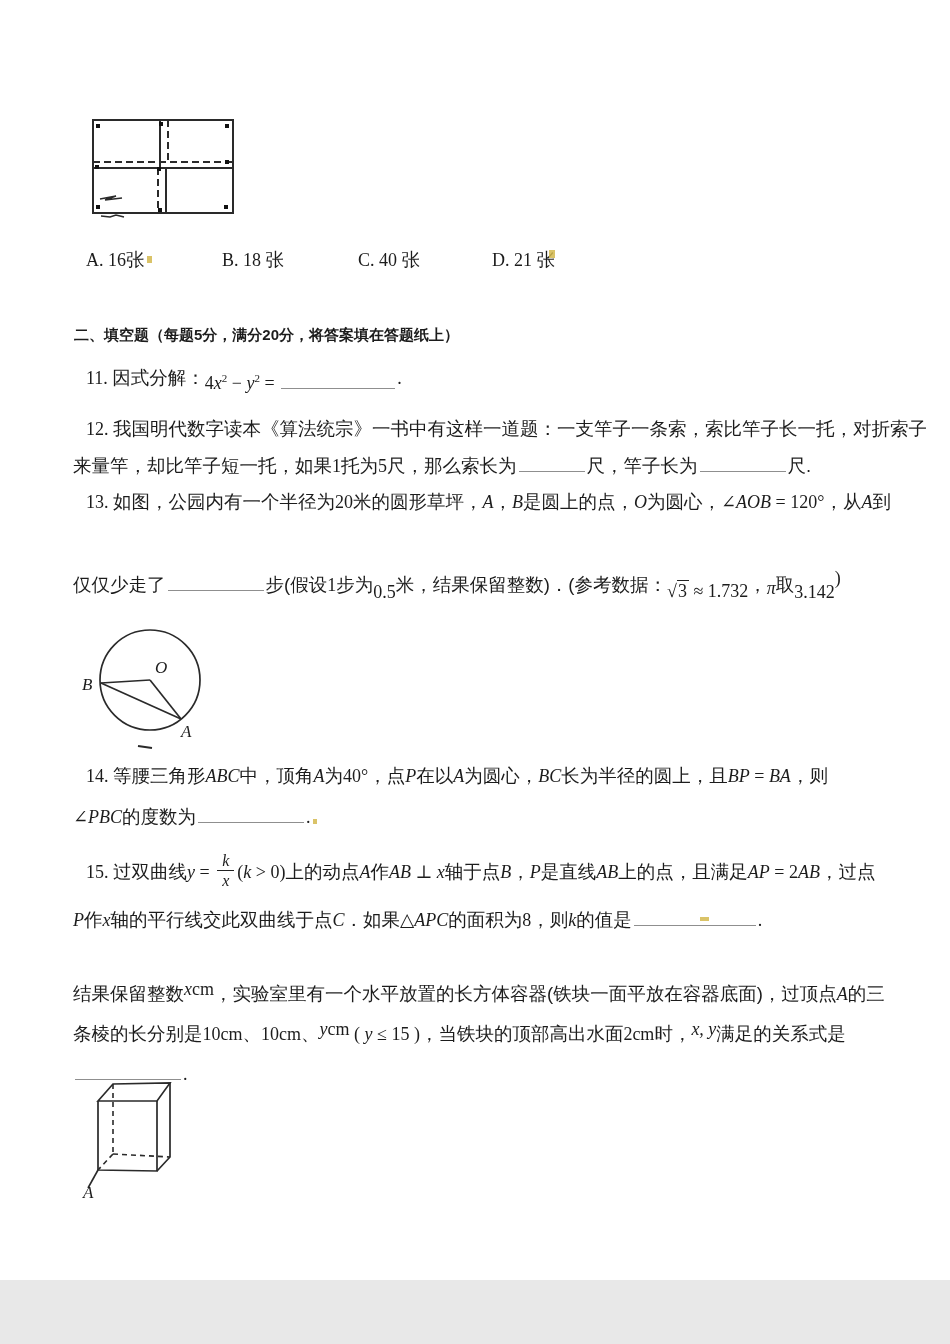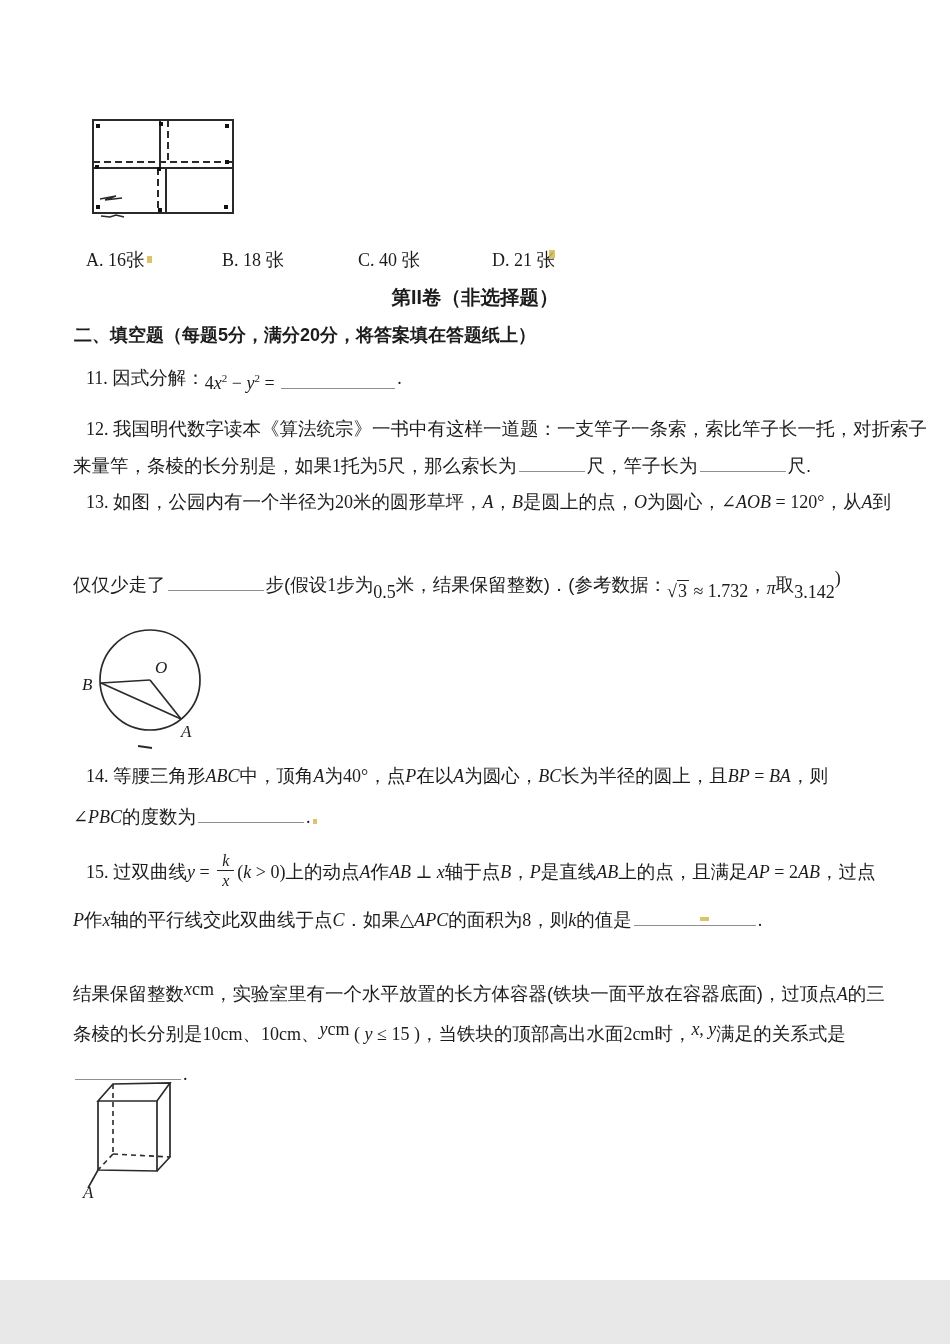--- a/index.html
+++ b/index.html
@@ -82,28 +82,27 @@
         <path d="M16 104 l9 1 l6 -2 l8 2"></path>
       </g>
     </svg>
   </div>
 
   <div class="tline" style="left:86px;top:247px;"><span class="seg num">A. 16</span><span class="seg cn">张</span></div>
   <div class="tline" style="left:222px;top:247px;"><span class="seg num">B. 18 </span><span class="seg cn">张</span></div>
   <div class="tline" style="left:358px;top:247px;"><span class="seg num">C. 40 </span><span class="seg cn">张</span></div>
   <div class="tline" style="left:492px;top:247px;"><span class="seg num">D. 21 </span><span class="seg cn">张</span></div>
 
-  <div class="tline center-line bold" style="top:284px;font-size:19.5px;">第II卷（非选择题）</div>
 
-  <div class="tline bold" style="left:74px;top:322px;font-size:18px;">二、填空题（每题5分，满分20分，将答案填在答题纸上）</div>
+  <div class="tline bold" style="left:74px;top:322px;font-size:15px;">二、填空题（每题5分，满分20分，将答案填在答题纸上）</div>
 
   <div class="tline" style="left:86px;top:360px;"><span class="seg num">11. </span><span class="seg cn">因式分解：</span><span class="seg num" style="position: relative; top: 5px;">4</span><span class="seg var" style="position: relative; top: 5px;">x</span><span class="seg sup" style="position: relative; top: 5px;">2</span><span class="seg num" style="position: relative; top: 5px;"> − </span><span class="seg var" style="position: relative; top: 5px;">y</span><span class="seg sup" style="position: relative; top: 5px;">2</span><span class="seg num" style="position: relative; top: 5px;"> = </span><span class="blank" style="width: 114px; position: relative; top: 5px;"></span><span class="seg num">.</span></div>
 
   <div class="tline" style="left:86px;top:416px;"><span class="seg num">12. </span><span class="seg cn">我国明代数字读本《算法统宗》一书中有这样一道题：一支竿子一条索，索比竿子长一托，对折索子</span></div>
-  <div class="tline" style="left:73px;top:453px;"><span class="seg cn">来量竿，条棱的长分别是，如果</span><span class="seg num">1</span><span class="seg cn">托为</span><span class="seg num">5</span><span class="seg cn">尺，那么索长为</span><span class="blank" style="width: 66px;"></span><span class="seg cn">尺，竿子长为</span><span class="blank" style="width: 86px;"></span><span class="seg cn">尺.</span></div>
+  <div class="tline" style="left:73px;top:453px;"><span class="seg cn">来量竿，却比竿子短一托，如果</span><span class="seg num">1</span><span class="seg cn">托为</span><span class="seg num">5</span><span class="seg cn">尺，那么索长为</span><span class="blank" style="width: 66px;"></span><span class="seg cn">尺，竿子长为</span><span class="blank" style="width: 86px;"></span><span class="seg cn">尺.</span></div>
 
   <div class="tline" style="left:86px;top:489px;"><span class="seg num">13. </span><span class="seg cn">如图，公园内有一个半径为</span><span class="seg num">20</span><span class="seg cn">米的圆形草坪，</span><span class="seg var">A</span><span class="seg cn">，</span><span class="seg var">B</span><span class="seg cn">是圆上的点，</span><span class="seg var">O</span><span class="seg cn">为圆心，</span><span class="seg num">∠</span><span class="seg var">AOB</span><span class="seg num"> = 120°</span><span class="seg cn">，从</span><span class="seg var">A</span><span class="seg cn">到</span></div>
   <div class="tline" style="left:73px;top:572px;"><span class="seg cn">仅仅少走了</span><span class="blank" style="width: 96px;"></span><span class="seg cn">步(假设</span><span class="seg num">1</span><span class="seg cn">步为</span><span class="seg num" style="position: relative; top: 7px;">0.5</span><span class="seg cn">米，结果保留整数)．(参考数据：</span><span class="sqrt" style="position: relative; top: 6px;">√<span class="radicand">3</span></span><span class="seg num" style="position: relative; top: 6px;"> ≈ 1.732</span><span class="seg cn">，</span><span class="seg var" style="position: relative; top: 3px;">π</span><span class="seg cn">取</span><span class="seg num" style="position: relative; top: 7px;">3.142</span><span class="seg num" style="position: relative; top: -7px;">)</span></div>
 
   <div class="fig" style="left:80px;top:615px;">
     <svg width="140" height="145" viewBox="0 0 140 145">
       <circle cx="70" cy="65" r="50" stroke="#2a2a2a" stroke-width="1.7" fill="none"></circle>
       <g stroke="#2a2a2a" stroke-width="1.7">
         <line x1="21" y1="68" x2="70" y2="65"></line>
         <line x1="70" y1="65" x2="101" y2="104"></line>

